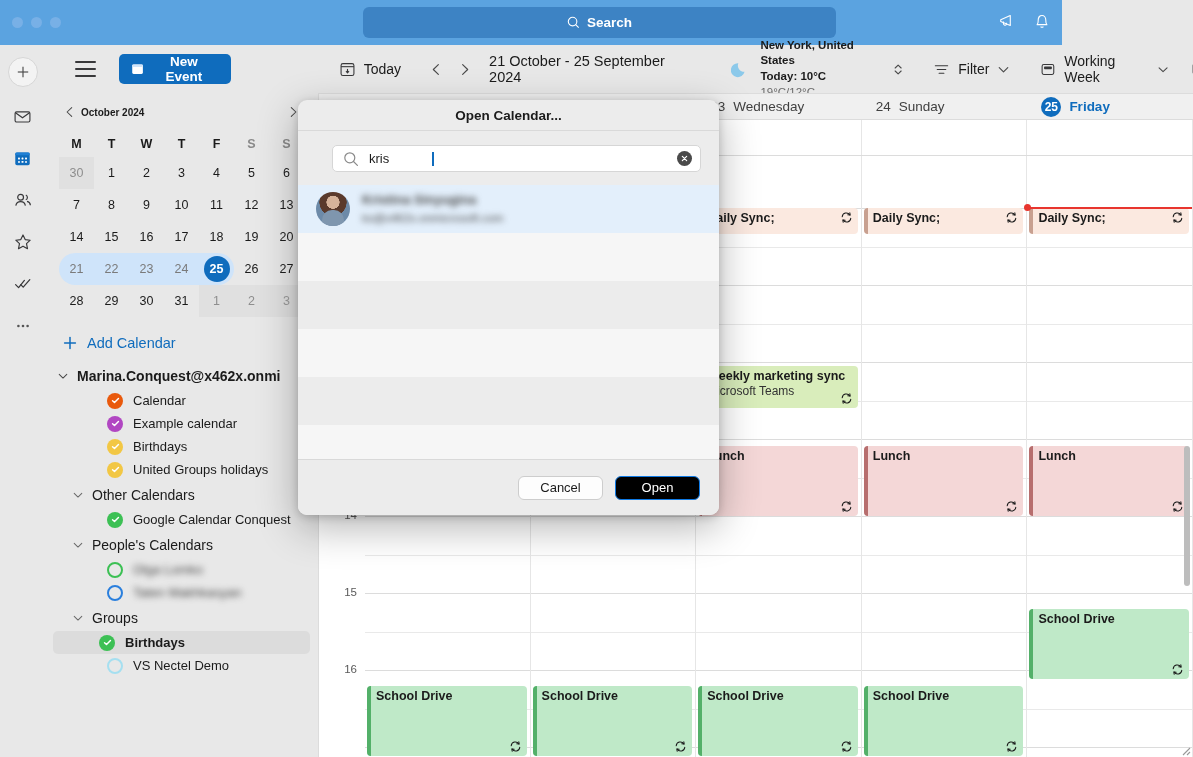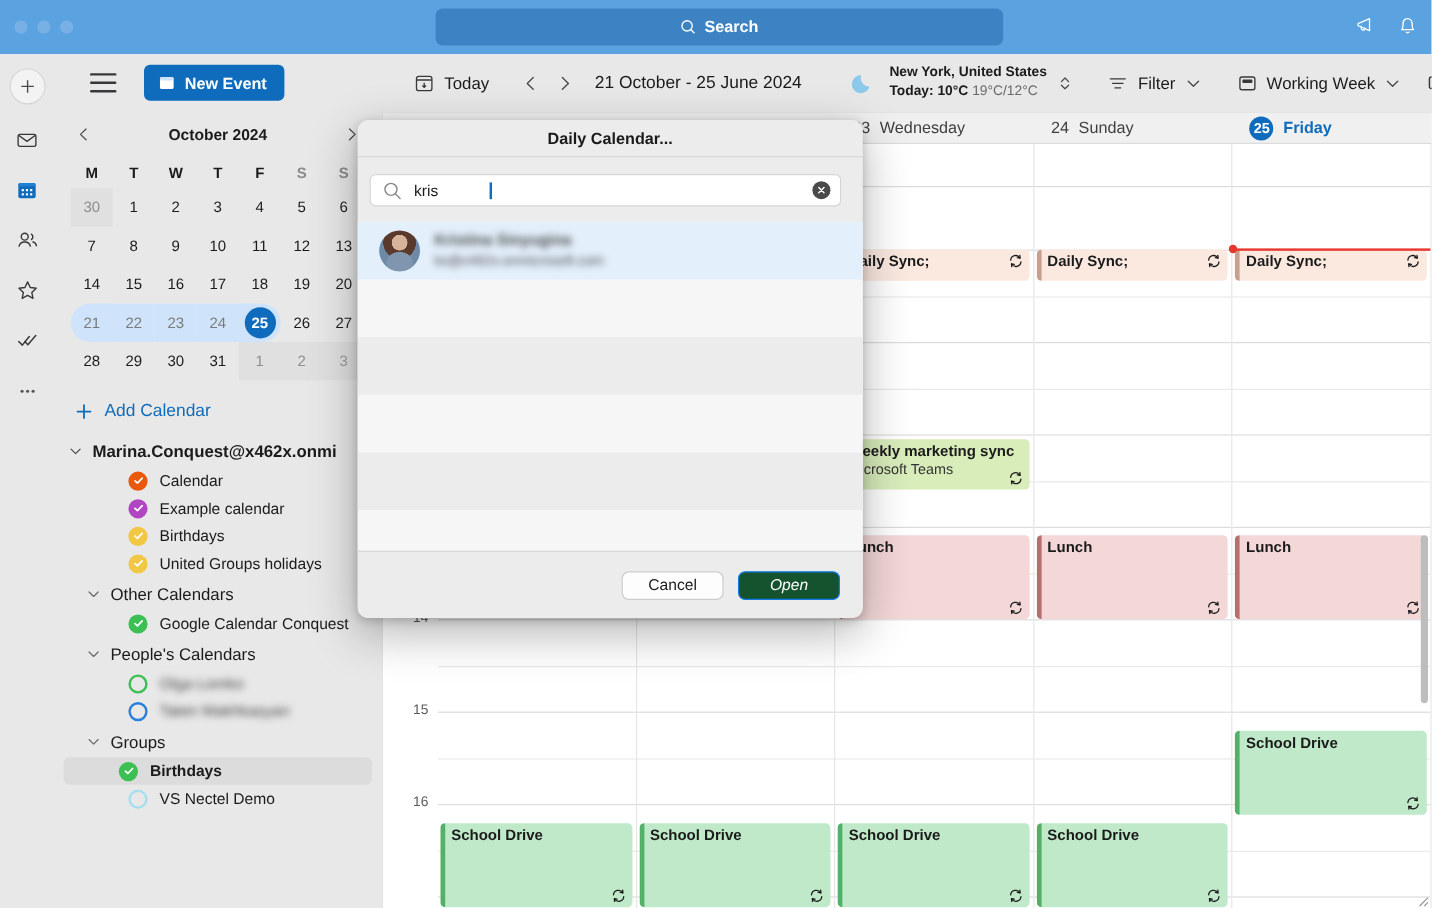--- a/index.html
+++ b/index.html
@@ -7,21 +7,21 @@
     width: 1193px; height: 757px;
     font-family: "Liberation Sans", sans-serif;
     overflow: hidden;
     background: #e8e8e8;
     -webkit-font-smoothing: antialiased;
   }
   #app { position: relative; width: 1193px; height: 757px; }
 
   
   .titlebar {
-    position: absolute; left: 0; top: 0; width: 1193px; height: 45px;
+    position: absolute; left: 0; top: 0; width: 1062px; height: 45px;
     background: #5ba3e0;
   }
   .traffic { position: absolute; left: 12px; top: 17px; display: flex; gap: 8px; }
   .dot { width: 11px; height: 11px; border-radius: 50%; background: #78b0e6; }
   .search-pill {
     position: absolute; left: 363px; top: 7px; width: 473px; height: 31px;
     background: #3d83c4; border-radius: 6px;
     display: flex; align-items: center; justify-content: center; gap: 7px;
     color: #ffffff; font-size: 13.5px; font-weight: 600;
   }
@@ -75,21 +75,21 @@
 
   
   .sidebar {
     position: absolute; left: 45px; top: 93px; width: 273px; height: 664px;
     background: #e8e8e8; overflow: hidden;
   }
   .mini {
     padding: 6px 14px 0 14px;
   }
   .mini-head { display: flex; align-items: center; height: 26px; position: relative; }
-  .mini-head .mtitle { flex: 1; text-align: center; font-size: 13px; font-weight: 700; color: #1b1b1b; }
+  .mini-head .mtitle { flex: 1; font-size: 10px; font-weight: 700; color: #1b1b1b; }
   .mini-head .marr { width: 22px; height: 22px; display: flex; align-items: center; justify-content: center; cursor: pointer; }
   .mini-grid { display: grid; grid-template-columns: repeat(7, 1fr); margin-top: 6px; }
   .mini-grid .wd {
     height: 26px; display: flex; align-items: center; justify-content: center;
     font-size: 12.5px; font-weight: 700; color: #1b1b1b;
   }
   .mini-grid .wd.dim { color: #8a8a8a; }
   .mini-cell { height: 32px; display: flex; align-items: center; justify-content: center; position: relative; }
   .mini-cell span {
     width: 26px; height: 26px; border-radius: 50%;
@@ -195,21 +195,21 @@
     position: absolute; left: 298px; top: 100px; width: 421px; height: 415px;
     background: #ececec; border-radius: 9px;
     box-shadow: 0 12px 40px rgba(0,0,0,.30), 0 2px 8px rgba(0,0,0,.18);
     overflow: hidden; display: flex; flex-direction: column;
   }
   .dlg-title {
     height: 31px; display: flex; align-items: center; justify-content: center;
     font-size: 13.5px; font-weight: 700; color: #1b1b1b;
     border-bottom: 1px solid #d9d9d9;
   }
-  .dlg-searchwrap { padding: 14px 18px 13px 10px; }
+  .dlg-searchwrap { padding: 14px 18px 13px 34px; }
   .dlg-search {
     height: 27px; background: #fff; border-radius: 5px;
     display: flex; align-items: center; padding: 0 8px 0 10px; gap: 10px;
     border: 1px solid #d6d6d6;
   }
   .dlg-search .q { flex: 1; display: flex; align-items: center; }
   .dlg-search input {
     border: none; outline: none; width: 100%; font-family: inherit;
     font-size: 13px; color: #1b1b1b; background: transparent;
   }
@@ -235,21 +235,21 @@
   .rname { font-size: 13px; font-weight: 700; }
   .rmail { font-size: 11.5px; }
   .dlg-foot {
     height: 56px; display: flex; align-items: center; justify-content: flex-end;
     gap: 12px; padding-right: 19px; border-top: 1px solid #d9d9d9; background: #ececec;
   }
   .btn {
     height: 24px; min-width: 85px; border-radius: 6px; border: 1px solid #cdcdcd;
     font-family: inherit; font-size: 13px; background: #fdfdfd; color: #1b1b1b; cursor: pointer;
   }
-  .btn.primary { background: #14532d; border-color: #0f7ae5; color: #fff; font-style: italic; }
+  .btn.primary { background: #000000; border-color: #0f7ae5; color: #fff; }
 </style>
 </head>
 <body>
 
 <div id="app">
 
   <div class="titlebar">
     <div class="traffic">
       <div class="dot"></div>
       <div class="dot"></div>
@@ -306,21 +306,21 @@
             <path d="M9 1.8 L3.6 7 L9 12.2" fill="none" stroke="#4a4a4a" stroke-width="1.25" stroke-linecap="round" stroke-linejoin="round"></path>
           </svg>
         </div>
         <div>
           <svg width="13" height="13" viewBox="0 0 14 14">
             <path d="M5 1.8 L10.4 7 L5 12.2" fill="none" stroke="#4a4a4a" stroke-width="1.25" stroke-linecap="round" stroke-linejoin="round"></path>
           </svg>
         </div>
       </div>
 
-      <div class="daterange">21 October - 25 June 2024</div>
+      <div class="daterange">21 October - 25 September 2024</div>
 
       <div class="weather">
         <svg width="21" height="21" viewBox="0 0 22 22">
           <path d="M15.2 13.6 A7 7 0 0 1 8.2 4 A7.8 7.8 0 1 0 15.2 13.6 Z" fill="#8cc9ea"></path>
         </svg>
         <div class="wtext">
           <div class="wloc">New York, United States</div>
           <div class="wtemp">
             <span class="hi">Today:</span>
             <span class="hi">10°C</span>
@@ -932,21 +932,21 @@
       </div>
       <div class="vscroll"></div>
       <svg class="resize-grip" viewBox="0 0 12 12">
         <path d="M11 4 L4 11 M11 8 L8 11" stroke="#999" stroke-width="1.1" fill="none"></path>
       </svg>
     </div>
   </div>
 
   <div class="scrim"></div>
   <div class="dialog">
-    <div class="dlg-title">Daily Calendar...</div>
+    <div class="dlg-title">Open Calendar...</div>
 
     <div class="dlg-searchwrap">
       <div class="dlg-search">
         <svg width="16" height="16" viewBox="0 0 16 16">
           <circle cx="6.8" cy="6.8" r="5" stroke="#8a8a8a" stroke-width="1.2" fill="none"></circle>
           <line x1="10.5" y1="10.5" x2="14.4" y2="14.4" stroke="#8a8a8a" stroke-width="1.2" stroke-linecap="round"></line>
         </svg>
         <div class="q">
           <input size="6" style="width: auto; min-width: 30px;" value="kris">
           <div class="caret"></div>

